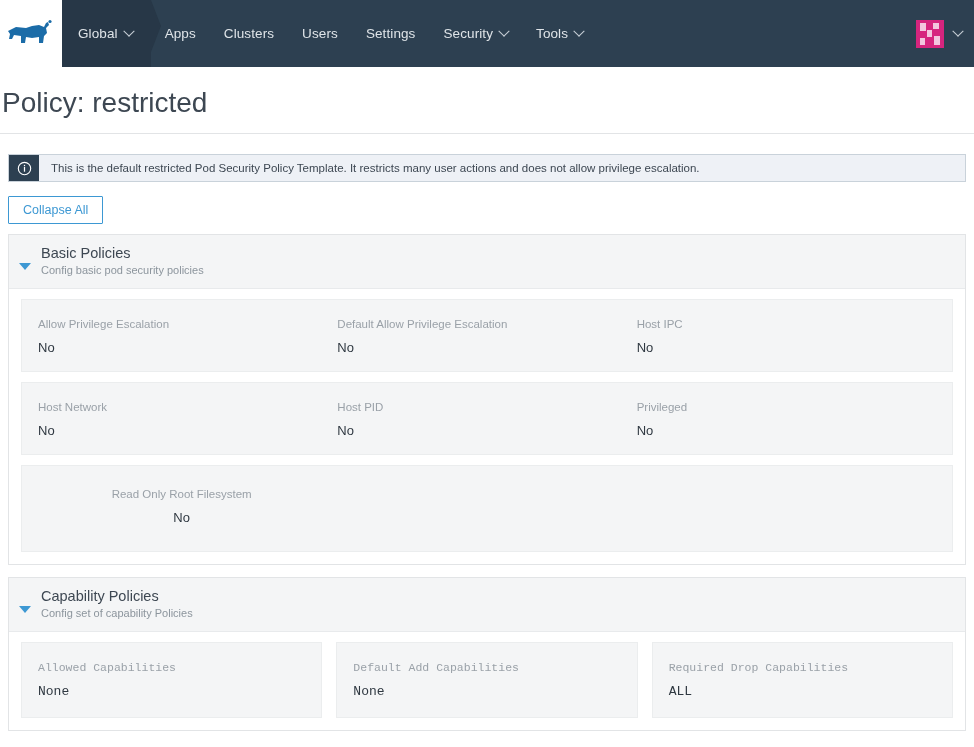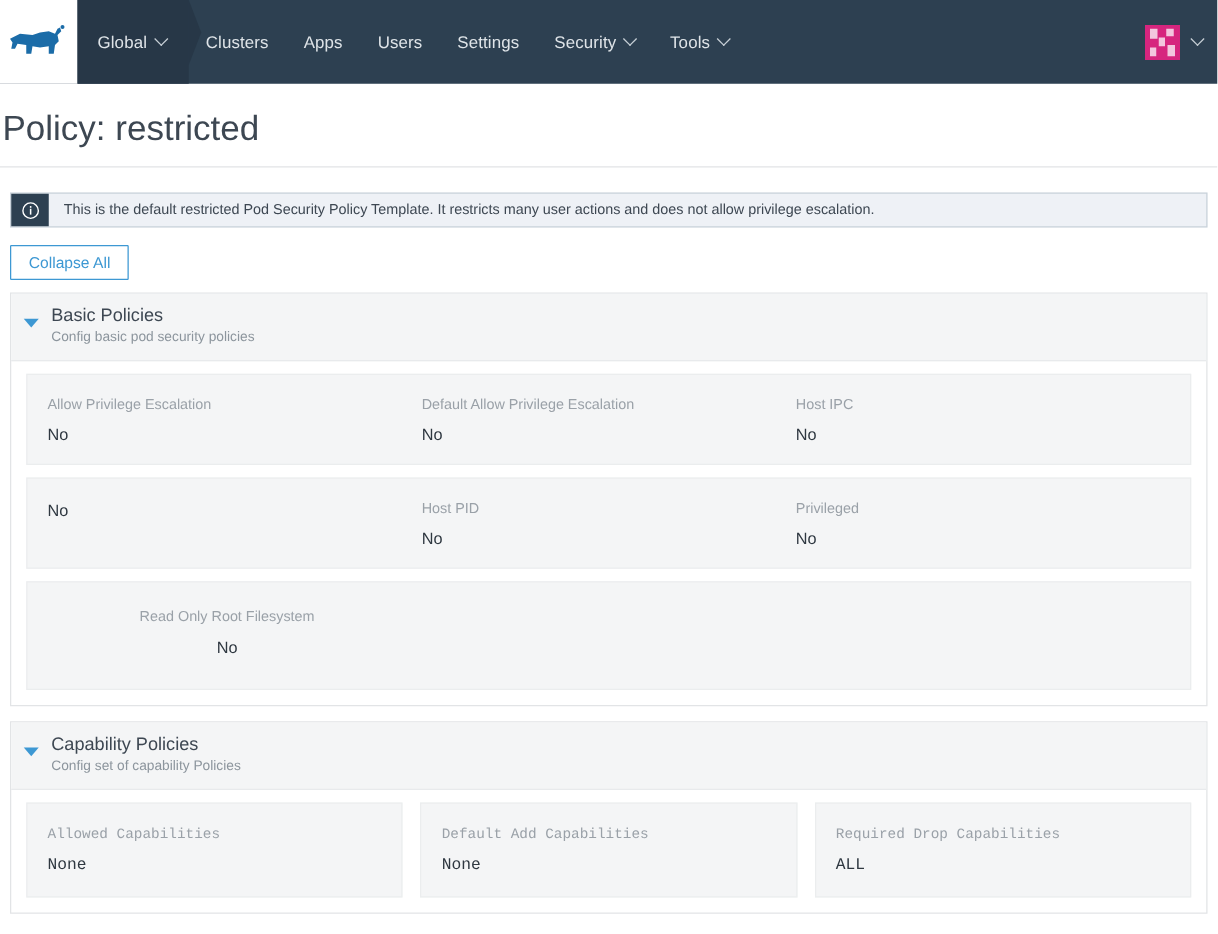--- a/index.html
+++ b/index.html
@@ -148,21 +148,21 @@
   
   .section {
     border: 1px solid #e2e4e6;
     background: #ffffff;
     margin: 0 8px 12px 8px;
   }
   .section-header {
     background: #f4f5f6;
     border-bottom: 1px solid #e8eaec;
     display: flex;
-    align-items: flex-start;
+    align-items: center;
     padding: 9px 12px 10px 10px;
     cursor: pointer;
   }
   .toggle-tri {
     width: 0; height: 0;
     border-left: 6px solid transparent;
     border-right: 6px solid transparent;
     border-top: 7px solid #3d98d3;
     margin-top: 11px;
     margin-right: 10px;
@@ -234,24 +234,24 @@
         </g>
       </svg>
     </div>
 
     <div class="nav-items">
       <div class="nav-item active">
         <span>Global</span>
         <span class="nav-caret"></span>
       </div>
       <div class="nav-item">
+        <span>Apps</span>
+      </div>
+      <div class="nav-item">
         <span>Clusters</span>
-      </div>
-      <div class="nav-item">
-        <span>Apps</span>
       </div>
       <div class="nav-item">
         <span>Users</span>
       </div>
       <div class="nav-item">
         <span>Settings</span>
       </div>
       <div class="nav-item">
         <span>Security</span>
         <span class="nav-caret"></span>
@@ -315,20 +315,21 @@
           <div class="field-value">No</div>
         </div>
         <div class="field">
           <div class="field-label">Host IPC</div>
           <div class="field-value">No</div>
         </div>
       </div>
 
       <div class="field-block">
         <div class="field">
+          <div class="field-label">Host Network</div>
           <div class="field-value">No</div>
         </div>
         <div class="field">
           <div class="field-label">Host PID</div>
           <div class="field-value">No</div>
         </div>
         <div class="field">
           <div class="field-label">Privileged</div>
           <div class="field-value">No</div>
         </div>

